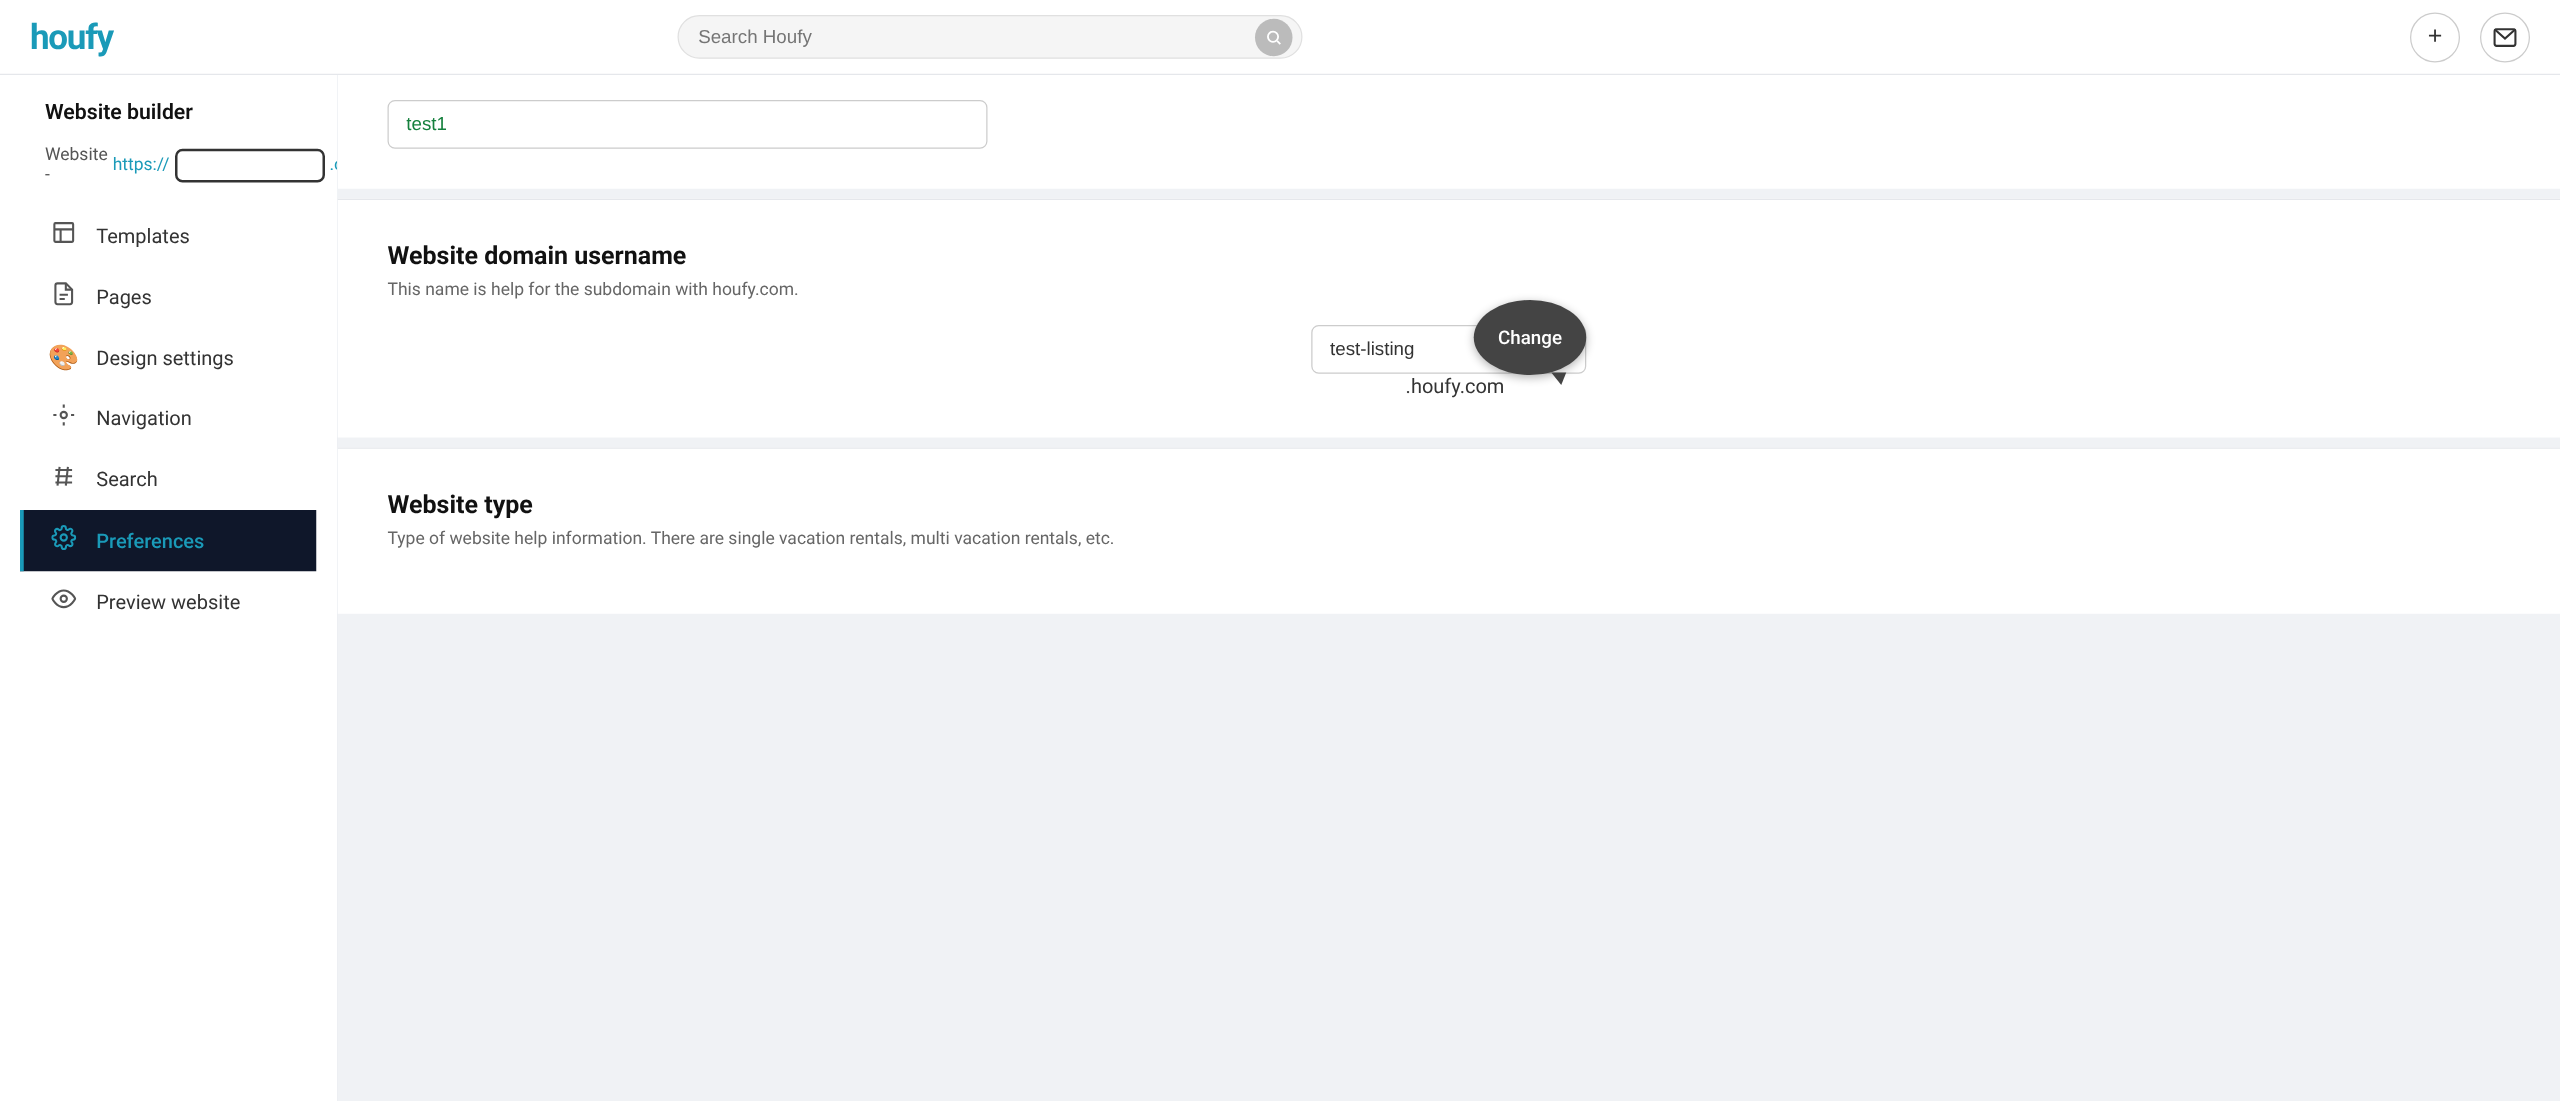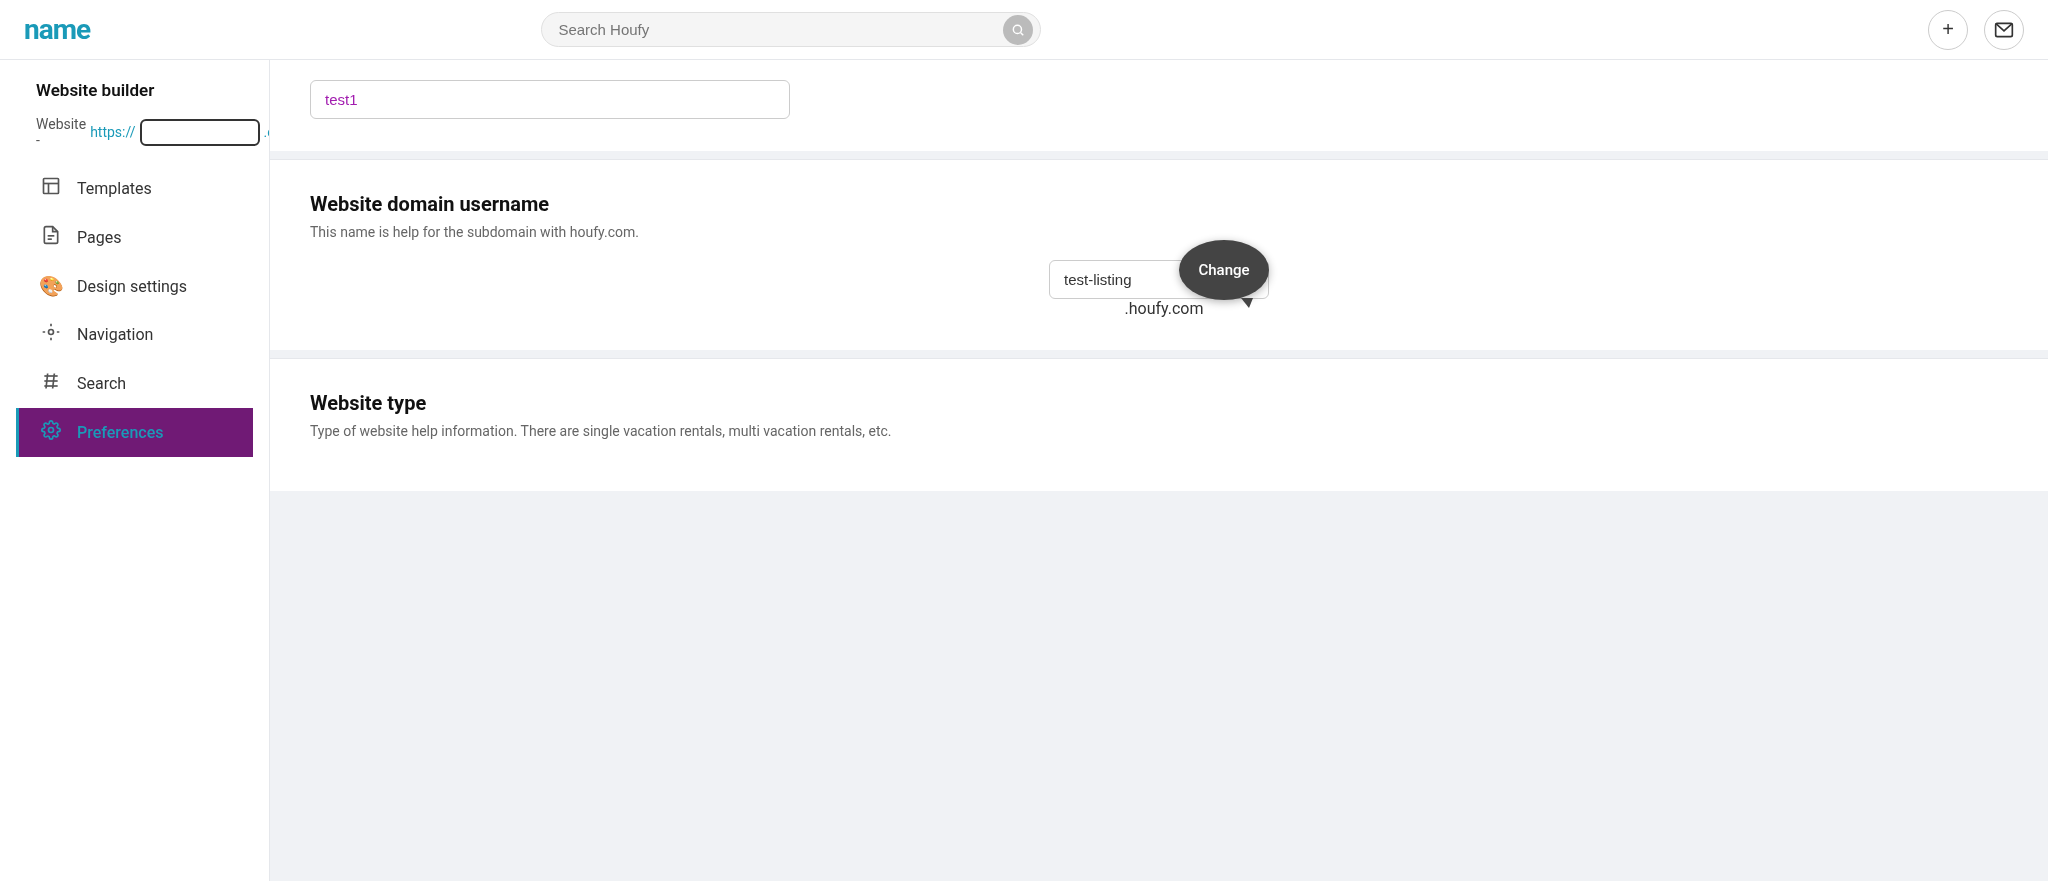--- a/index.html
+++ b/index.html
@@ -126,21 +126,21 @@
       align-items: center;
       gap: 14px;
       padding: 12px 20px;
       cursor: pointer;
       font-size: 16px;
       color: #333;
       border-left: 3px solid transparent;
       transition: background 0.15s;
     }
     .sidebar-item.active {
-      background: #701a75;
+      background: #0f172a;
       border-left: 3px solid #1a9ab8;
       color: #1a9ab8;
       font-weight: 500;
     }
     .sidebar-item .icon {
       font-size: 20px;
       width: 24px;
       text-align: center;
       flex-shrink: 0;
     }
@@ -172,21 +172,21 @@
       background: #fff;
       padding: 20px 40px 32px 40px;
       border-bottom: 8px solid #f0f2f5;
     }
     .partial-input {
       width: 480px;
       border: 1px solid #ccc;
       border-radius: 6px;
       padding: 10px 14px;
       font-size: 15px;
-      color: #a21caf;
+      color: #15803d;
       outline: none;
       background: #fff;
     }
 
     .section-title {
       font-size: 20px;
       font-weight: 700;
       color: #111;
       margin-bottom: 8px;
     }
@@ -253,21 +253,21 @@
       height: 0;
       border-left: 8px solid transparent;
       border-right: 4px solid transparent;
       border-top: 10px solid #444;
     }
   </style>
 </head>
 <body>
 
 <div class="header">
-  <div class="logo">name</div>
+  <div class="logo">houfy</div>
 
   <div class="search-bar">
     <input class="search-input" type="text" placeholder="Search Houfy" style="">
     <button class="search-icon-btn">
       <svg width="14" height="14" viewBox="0 0 24 24" fill="none" stroke="white" stroke-width="2.5">
         <circle cx="11" cy="11" r="7"></circle>
         <line x1="21" y1="21" x2="16.65" y2="16.65"></line>
       </svg>
     </button>
   </div>
@@ -355,20 +355,29 @@
     <div class="sidebar-item active">
       <span class="icon">
         <svg width="20" height="20" viewBox="0 0 24 24" fill="none" stroke="#1a9ab8" stroke-width="2">
           <circle cx="12" cy="12" r="3"></circle>
           <path d="M19.4 15a1.65 1.65 0 00.33 1.82l.06.06a2 2 0 010 2.83 2 2 0 01-2.83 0l-.06-.06a1.65 1.65 0 00-1.82-.33 1.65 1.65 0 00-1 1.51V21a2 2 0 01-2 2 2 2 0 01-2-2v-.09A1.65 1.65 0 009 19.4a1.65 1.65 0 00-1.82.33l-.06.06a2 2 0 01-2.83 0 2 2 0 010-2.83l.06-.06A1.65 1.65 0 004.68 15a1.65 1.65 0 00-1.51-1H3a2 2 0 01-2-2 2 2 0 012-2h.09A1.65 1.65 0 004.6 9a1.65 1.65 0 00-.33-1.82l-.06-.06a2 2 0 010-2.83 2 2 0 012.83 0l.06.06A1.65 1.65 0 009 4.68a1.65 1.65 0 001-1.51V3a2 2 0 012-2 2 2 0 012 2v.09a1.65 1.65 0 001 1.51 1.65 1.65 0 001.82-.33l.06-.06a2 2 0 012.83 0 2 2 0 010 2.83l-.06.06A1.65 1.65 0 0019.4 9a1.65 1.65 0 001.51 1H21a2 2 0 012 2 2 2 0 01-2 2h-.09a1.65 1.65 0 00-1.51 1z"></path>
         </svg>
       </span>
       <span>Preferences</span>
     </div>
 
+    <div class="sidebar-item">
+      <span class="icon">
+        <svg width="20" height="20" viewBox="0 0 24 24" fill="none" stroke="#555" stroke-width="2">
+          <path d="M1 12S5 4 12 4s11 8 11 8-4 8-11 8S1 12 1 12z"></path>
+          <circle cx="12" cy="12" r="3"></circle>
+        </svg>
+      </span>
+      <span>Preview website</span>
+    </div>
   </div>
 
   <div class="content">
 
     <div class="partial-card">
       <input class="partial-input" type="text" value="test1" style="">
     </div>
 
     <div class="section-card">
       <div class="section-title">Website domain username</div>

